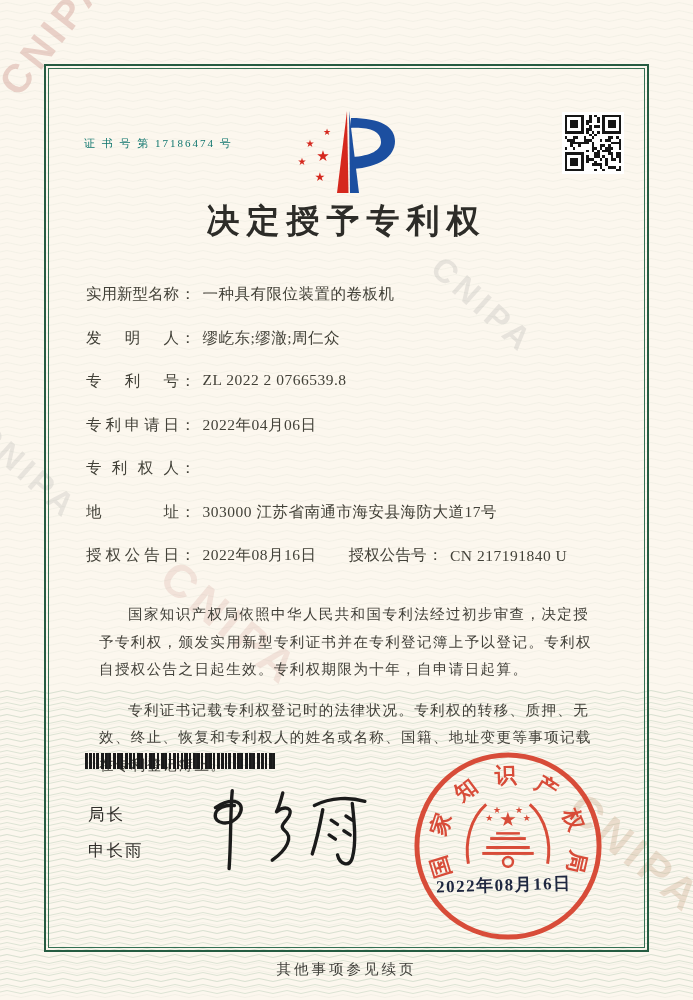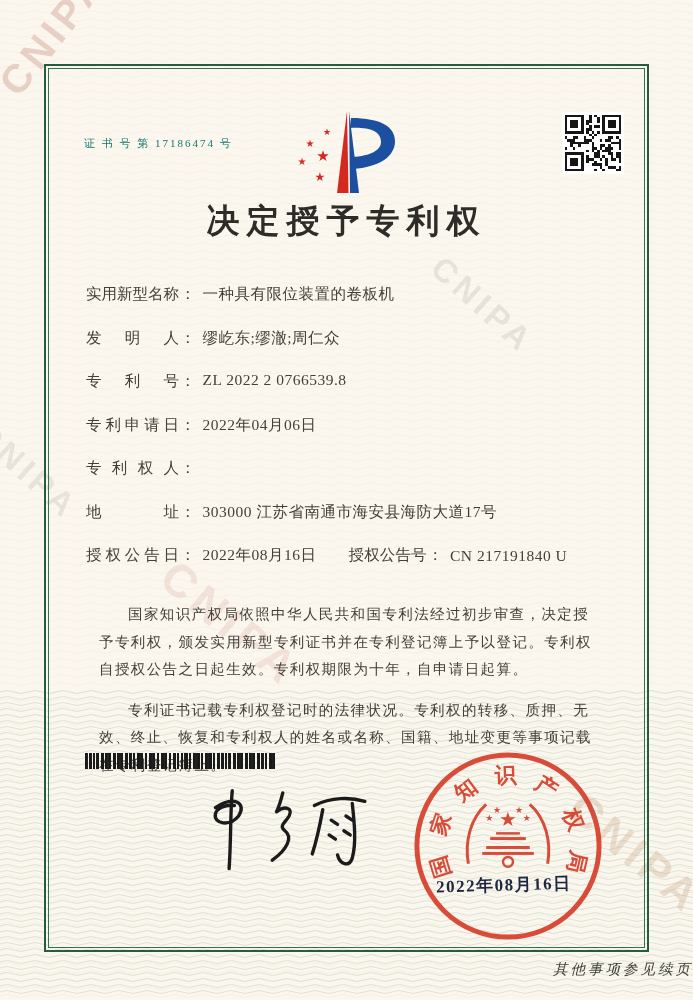--- a/index.html
+++ b/index.html
@@ -43,22 +43,22 @@
   .director div{margin-bottom:14px;}
   .sig-svg{left:192px;top:776px;z-index:3;}
   .seal-svg{left:409px;top:747px;z-index:3;opacity:.93;}
   .seal-date{
     left:436px;top:873px;width:184px;z-index:4;
     font-size:17px;font-weight:bold;letter-spacing:1.5px;color:#1f2740;
     transform:rotate(-1.5deg);
   }
   .page-num{left:0;right:0;top:924px;text-align:center;font-size:13.5px;
     letter-spacing:2px;color:#4a4a44;}
-  .note{left:0;right:0;top:960px;text-align:right;font-size:14.5px;
-    letter-spacing:3px;color:#3f3f3a;font-style:italic;}
+  .note{left:0;right:0;top:960px;text-align:center;font-size:14.5px;
+    letter-spacing:3px;color:#3f3f3a;}
   .wm{position:absolute;z-index:1;font-family:"Liberation Sans","DejaVu Sans",sans-serif;
     font-weight:bold;letter-spacing:5px;pointer-events:none;white-space:nowrap;}
   .wm1{left:-20px;top:10px;font-size:40px;color:rgba(205,150,140,.40);transform:rotate(-52deg);}
   .wm2{left:420px;top:286px;font-size:33px;color:rgba(150,150,150,.20);transform:rotate(42deg);}
   .wm3{left:-36px;top:452px;font-size:33px;color:rgba(155,155,155,.20);transform:rotate(42deg);}
   .wm4{left:148px;top:596px;font-size:46px;color:rgba(210,165,155,.25);transform:rotate(40deg);}
   .wm5{left:556px;top:828px;font-size:44px;color:rgba(200,165,135,.32);transform:rotate(40deg);}
   .logo-svg{left:283px;top:103px;z-index:3;}
   .qr-svg{left:562px;top:112px;z-index:3;}
 </style>
@@ -439,20 +439,24 @@
     </div>
   </div>
 
   <div class="abs paras">
     <p>国家知识产权局依照中华人民共和国专利法经过初步审查，决定授予专利权，颁发实用新型专利证书并在专利登记簿上予以登记。专利权自授权公告之日起生效。专利权期限为十年，自申请日起算。</p>
     <p>专利证书记载专利权登记时的法律状况。专利权的转移、质押、无效、终止、恢复和专利权人的姓名或名称、国籍、地址变更等事项记载在专利登记簿上。</p>
   </div>
 
   <div class="abs barcode"></div>
 
+  <div class="abs director">
+    <div>局长</div>
+    <div>申长雨</div>
+  </div>
 
   <svg class="abs sig-svg" width="190" height="100" viewBox="0 0 180 95">
     <g fill="none" stroke="#1b1b1b" stroke-width="3.2" stroke-linecap="round" stroke-linejoin="round">
       <path d="M38,14 C36,34 37,60 35,88"></path>
       <path d="M22,30 C40,18 52,26 44,38 C36,48 20,46 22,36 C23,31 31,27 40,28"></path>
       <path d="M86,16 C84,24 82,30 80,34 C88,28 96,30 92,38 C88,45 82,47 88,52 C96,58 90,70 76,80"></path>
       <path d="M116,28 C132,20 150,20 164,24"></path>
       <path d="M124,32 C121,48 118,62 114,74"></path>
       <path d="M152,26 C154,44 156,64 152,78 C149,87 140,84 138,75"></path>
       <path d="M132,42 L138,46"></path>

